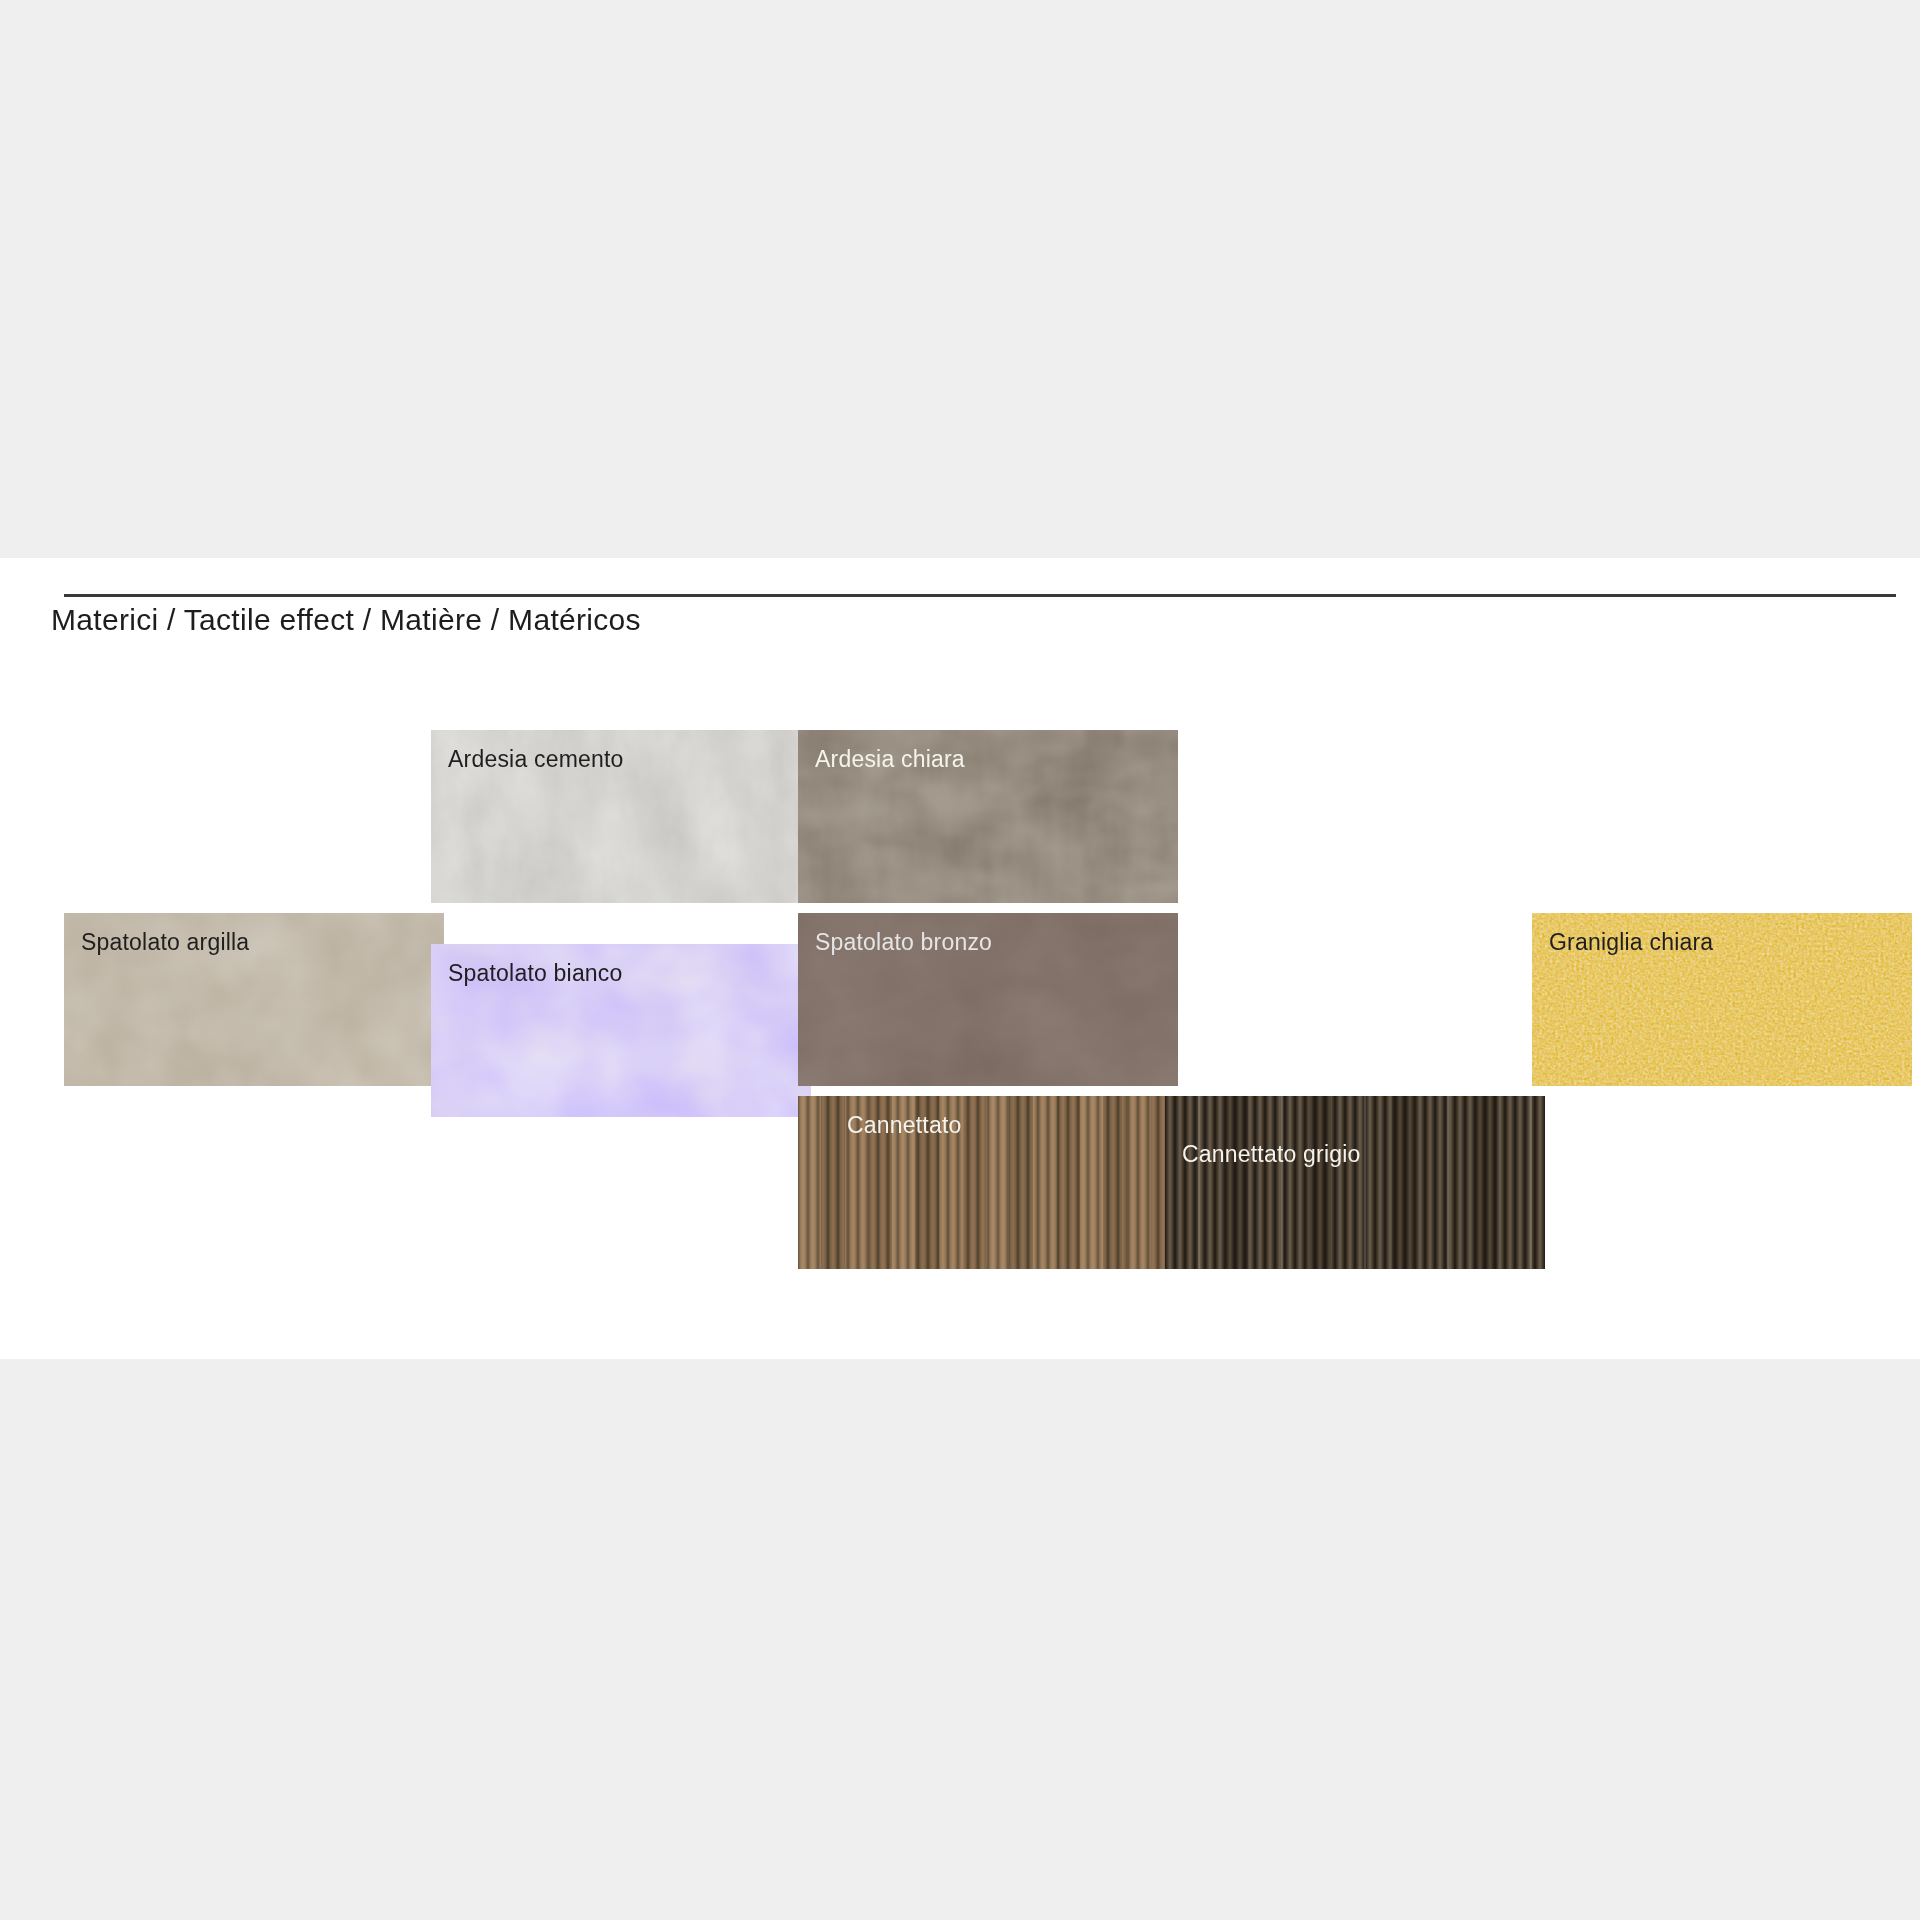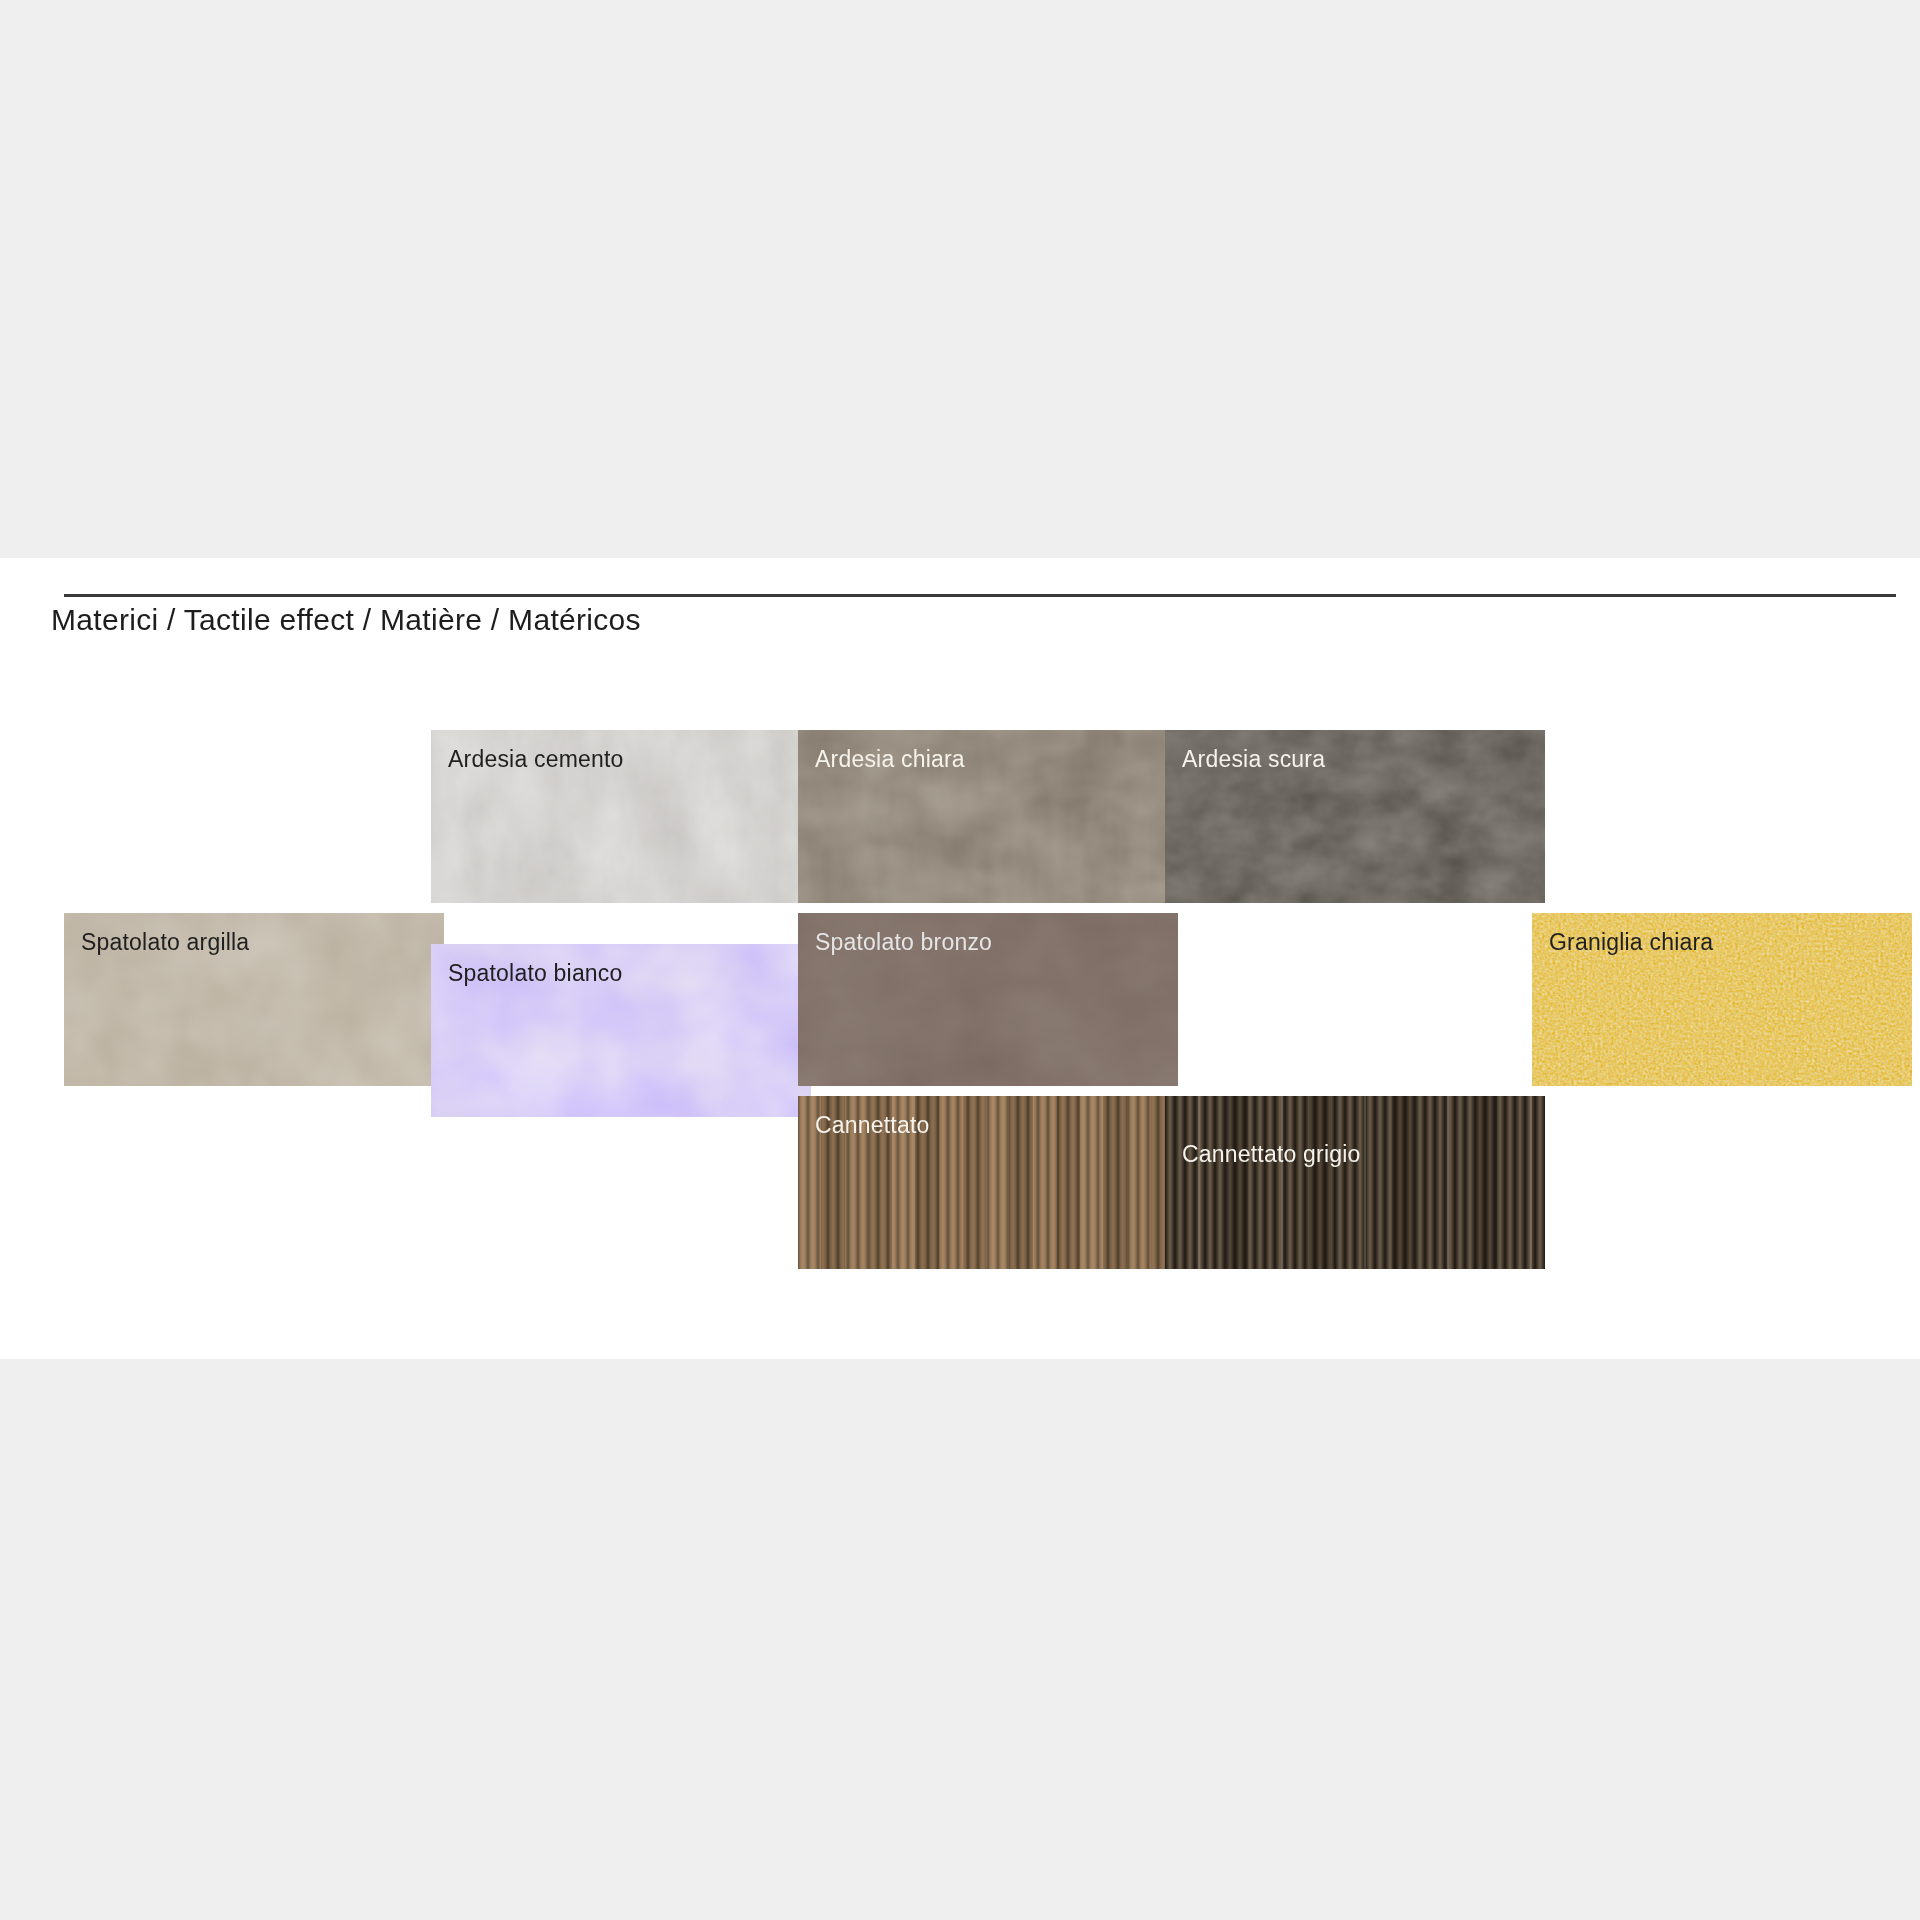--- a/index.html
+++ b/index.html
@@ -73,35 +73,20 @@
           </filter>
           <rect width="360" height="173" filter="url(#tx1d)" opacity="0.55"></rect>
           <filter id="tx1l" x="-5%" y="-5%" width="110%" height="110%">
             <feTurbulence type="fractalNoise" baseFrequency="0.012 0.020" numOctaves="3" seed="2" stitchTiles="stitch"></feTurbulence>
             <feColorMatrix type="matrix" values="0 0 0 0 0.6  0 0 0 0 0.55  0 0 0 0 0.47  0.9 0.9 0.9 0 -0.85"></feColorMatrix>
           </filter>
           <rect width="360" height="173" filter="url(#tx1l)" opacity="0.4"></rect>
         </svg>
         <figcaption class="swatch-label" style="color: rgb(246, 243, 236);">Ardesia chiara</figcaption>
   </figure>
-      <figure class="swatch" style="grid-area: 1 / 4; background-color: rgb(87, 82, 76);">
-    <svg class="tex" viewBox="0 0 360 173" preserveAspectRatio="none">
-          <filter id="tx2d" x="-5%" y="-5%" width="110%" height="110%">
-            <feTurbulence type="fractalNoise" baseFrequency="0.028 0.024" numOctaves="4" seed="9" stitchTiles="stitch"></feTurbulence>
-            <feColorMatrix type="matrix" values="0 0 0 0 0.24  0 0 0 0 0.22  0 0 0 0 0.2  0.9 0.9 0.9 0 -0.85"></feColorMatrix>
-          </filter>
-          <rect width="360" height="173" filter="url(#tx2d)" opacity="0.55"></rect>
-          <filter id="tx2l" x="-5%" y="-5%" width="110%" height="110%">
-            <feTurbulence type="fractalNoise" baseFrequency="0.020 0.030" numOctaves="3" seed="4" stitchTiles="stitch"></feTurbulence>
-            <feColorMatrix type="matrix" values="0 0 0 0 0.45  0 0 0 0 0.42  0 0 0 0 0.38  0.9 0.9 0.9 0 -0.85"></feColorMatrix>
-          </filter>
-          <rect width="360" height="173" filter="url(#tx2l)" opacity="0.35"></rect>
-        </svg>
-        <figcaption class="swatch-label" style="color: rgb(246, 243, 236);">Ardesia scura</figcaption>
-  </figure>
       <figure class="swatch" style="grid-area: 2 / 1; background-color: rgb(182, 171, 154);">
     <svg class="tex" viewBox="0 0 360 173" preserveAspectRatio="none">
           <filter id="tx3d" x="-5%" y="-5%" width="110%" height="110%">
             <feTurbulence type="fractalNoise" baseFrequency="0.012 0.015" numOctaves="3" seed="6" stitchTiles="stitch"></feTurbulence>
             <feColorMatrix type="matrix" values="0 0 0 0 0.6  0 0 0 0 0.56  0 0 0 0 0.49  0.9 0.9 0.9 0 -0.85"></feColorMatrix>
           </filter>
           <rect width="360" height="173" filter="url(#tx3d)" opacity="0.45"></rect>
           <filter id="tx3l" x="-5%" y="-5%" width="110%" height="110%">
             <feTurbulence type="fractalNoise" baseFrequency="0.016 0.010" numOctaves="3" seed="12" stitchTiles="stitch"></feTurbulence>
             <feColorMatrix type="matrix" values="0 0 0 0 0.8  0 0 0 0 0.76  0 0 0 0 0.68  0.9 0.9 0.9 0 -0.85"></feColorMatrix>
@@ -149,21 +134,21 @@
           <rect width="360" height="173" filter="url(#tx6d)" opacity="0.5"></rect>
           <filter id="tx6l" x="-5%" y="-5%" width="110%" height="110%">
             <feTurbulence type="fractalNoise" baseFrequency="0.4 0.4" numOctaves="2" seed="15" stitchTiles="stitch"></feTurbulence>
             <feColorMatrix type="matrix" values="0 0 0 0 0.97  0 0 0 0 0.96  0 0 0 0 0.92  0.9 0.9 0.9 0 -0.85"></feColorMatrix>
           </filter>
           <rect width="360" height="173" filter="url(#tx6l)" opacity="0.5"></rect>
         </svg>
         <figcaption class="swatch-label" style="color: rgb(31, 31, 31);">Graniglia chiara</figcaption>
   </figure>
       <figure class="swatch" style="grid-area: 3 / 3; background-color: rgb(141, 115, 86); background-image: repeating-linear-gradient(90deg, rgba(250, 215, 170, 0.1) 0px, rgba(250, 215, 170, 0.1) 23px, rgba(30, 18, 8, 0.16) 23px, rgba(30, 18, 8, 0.16) 47px, rgba(240, 200, 150, 0.07) 47px, rgba(240, 200, 150, 0.07) 71px, rgba(40, 24, 10, 0.12) 71px, rgba(40, 24, 10, 0.12) 94px), repeating-linear-gradient(90deg, rgb(85, 69, 47) 0px, rgb(138, 111, 82) 2.5px, rgb(165, 129, 95) 5px, rgb(138, 111, 82) 7.5px, rgb(85, 69, 47) 10px);">
-    <figcaption class="swatch-label" style="color: rgb(246, 243, 236);">Cannettato</figcaption>
+    <figcaption class="swatch-label" style="color: rgb(246, 243, 236); margin-left: 32px;">Cannettato</figcaption>
   </figure>
       <figure class="swatch" style="grid-area: 3 / 4; background-color: rgb(62, 52, 42); background-image: repeating-linear-gradient(90deg, rgba(0, 0, 0, 0) 0px, rgba(0, 0, 0, 0) 33px, rgba(175, 165, 150, 0.3) 33px, rgba(175, 165, 150, 0.3) 35px, rgba(0, 0, 0, 0) 35px, rgba(0, 0, 0, 0) 61px, rgba(20, 14, 8, 0.25) 61px, rgba(20, 14, 8, 0.25) 83px), repeating-linear-gradient(90deg, rgb(31, 25, 19) 0px, rgb(69, 58, 46) 2.5px, rgb(109, 95, 77) 5px, rgb(69, 58, 46) 7.5px, rgb(31, 25, 19) 10px);">
     <figcaption class="swatch-label" style="color: rgb(246, 243, 236); margin-top: 29px;">Cannettato grigio</figcaption>
   </figure>
     </div>
 
   <div class="band band-bottom" style="background: rgb(239, 239, 239);"></div>
 </div>
 
 </body></html>

